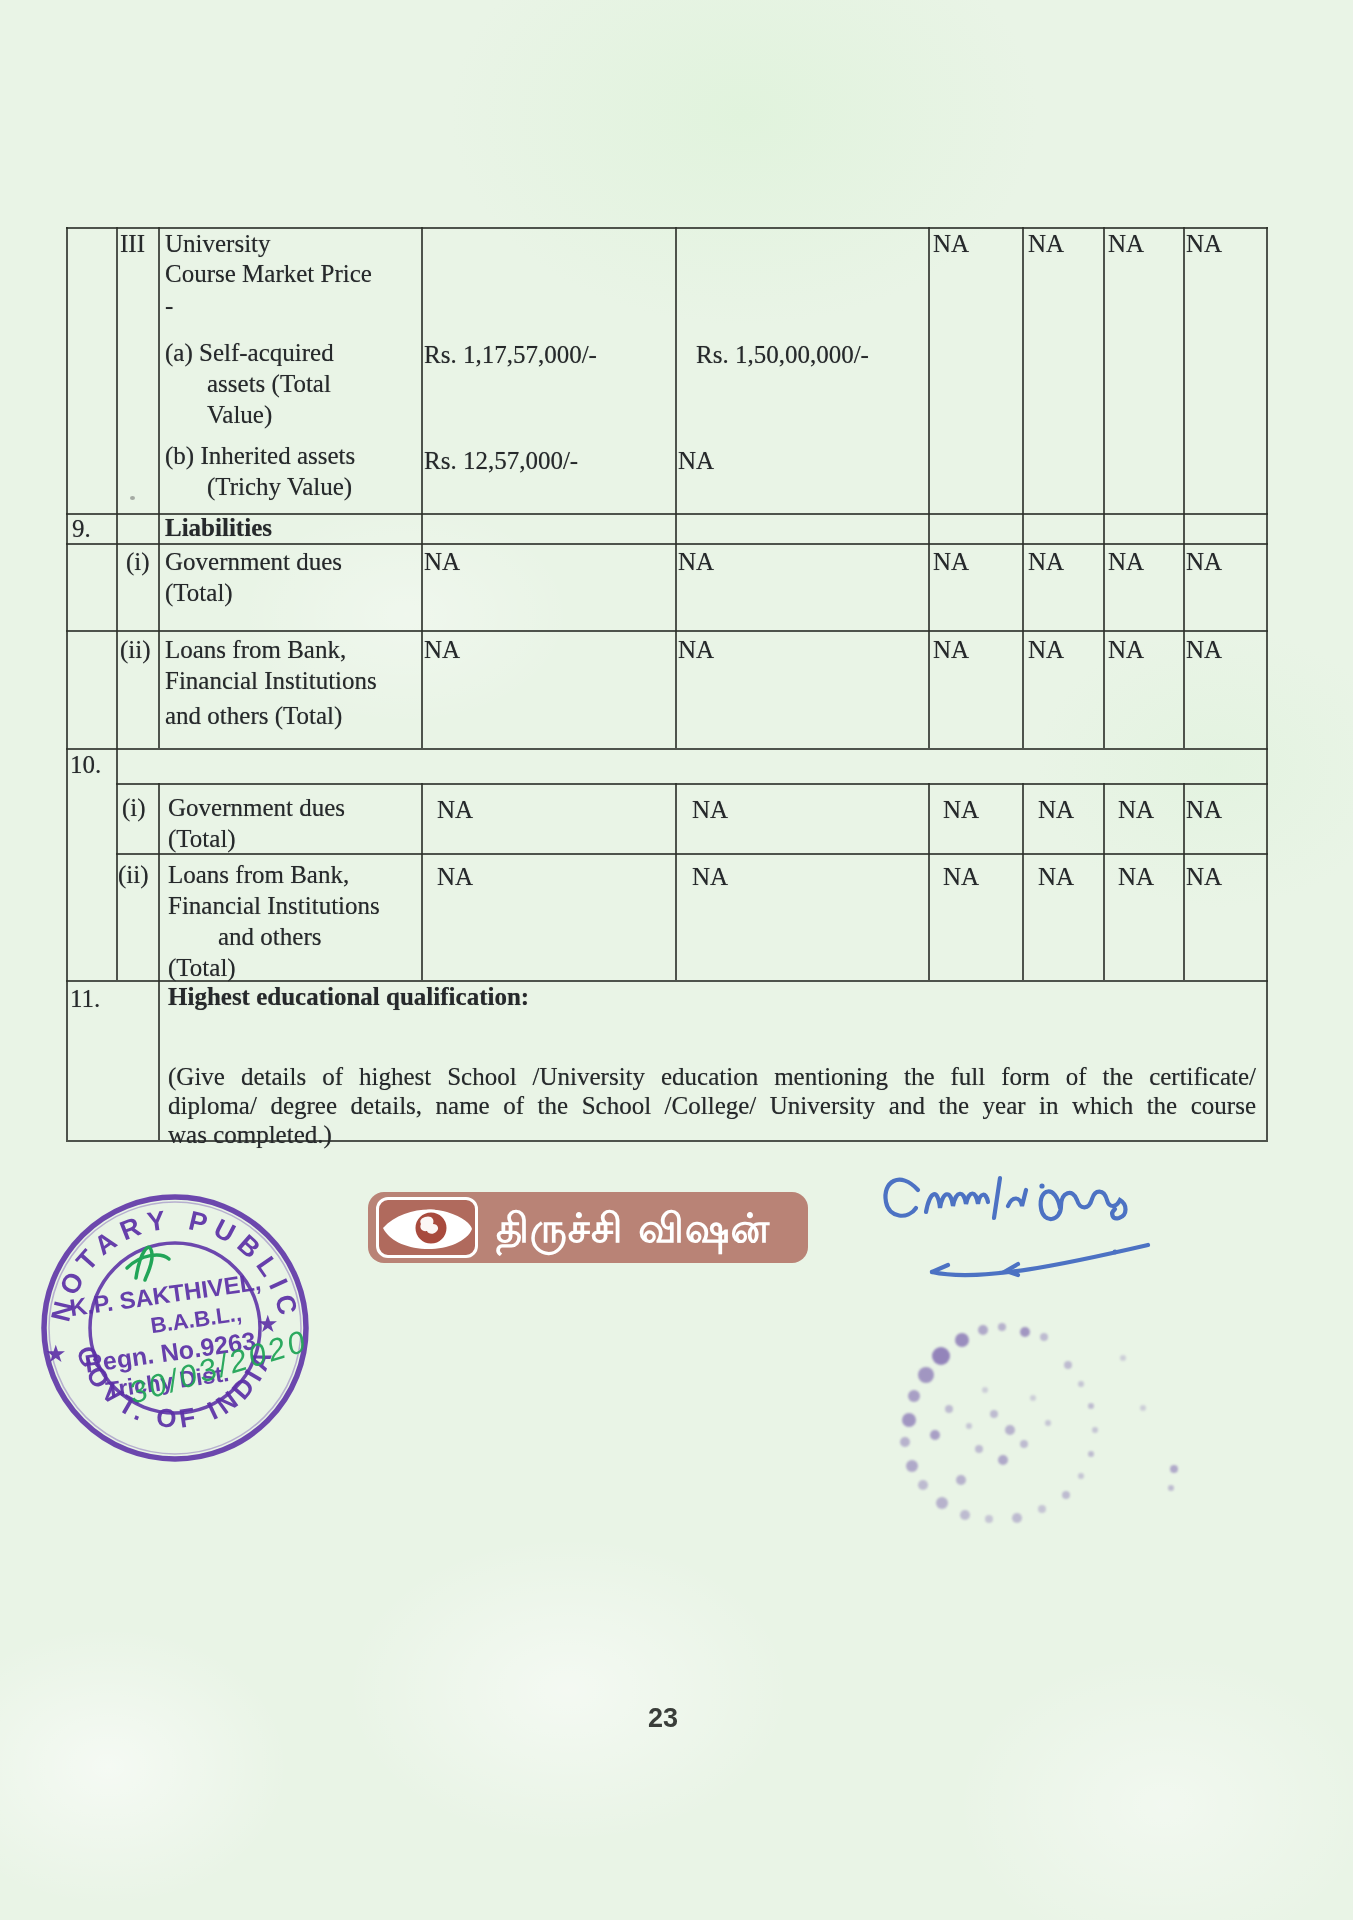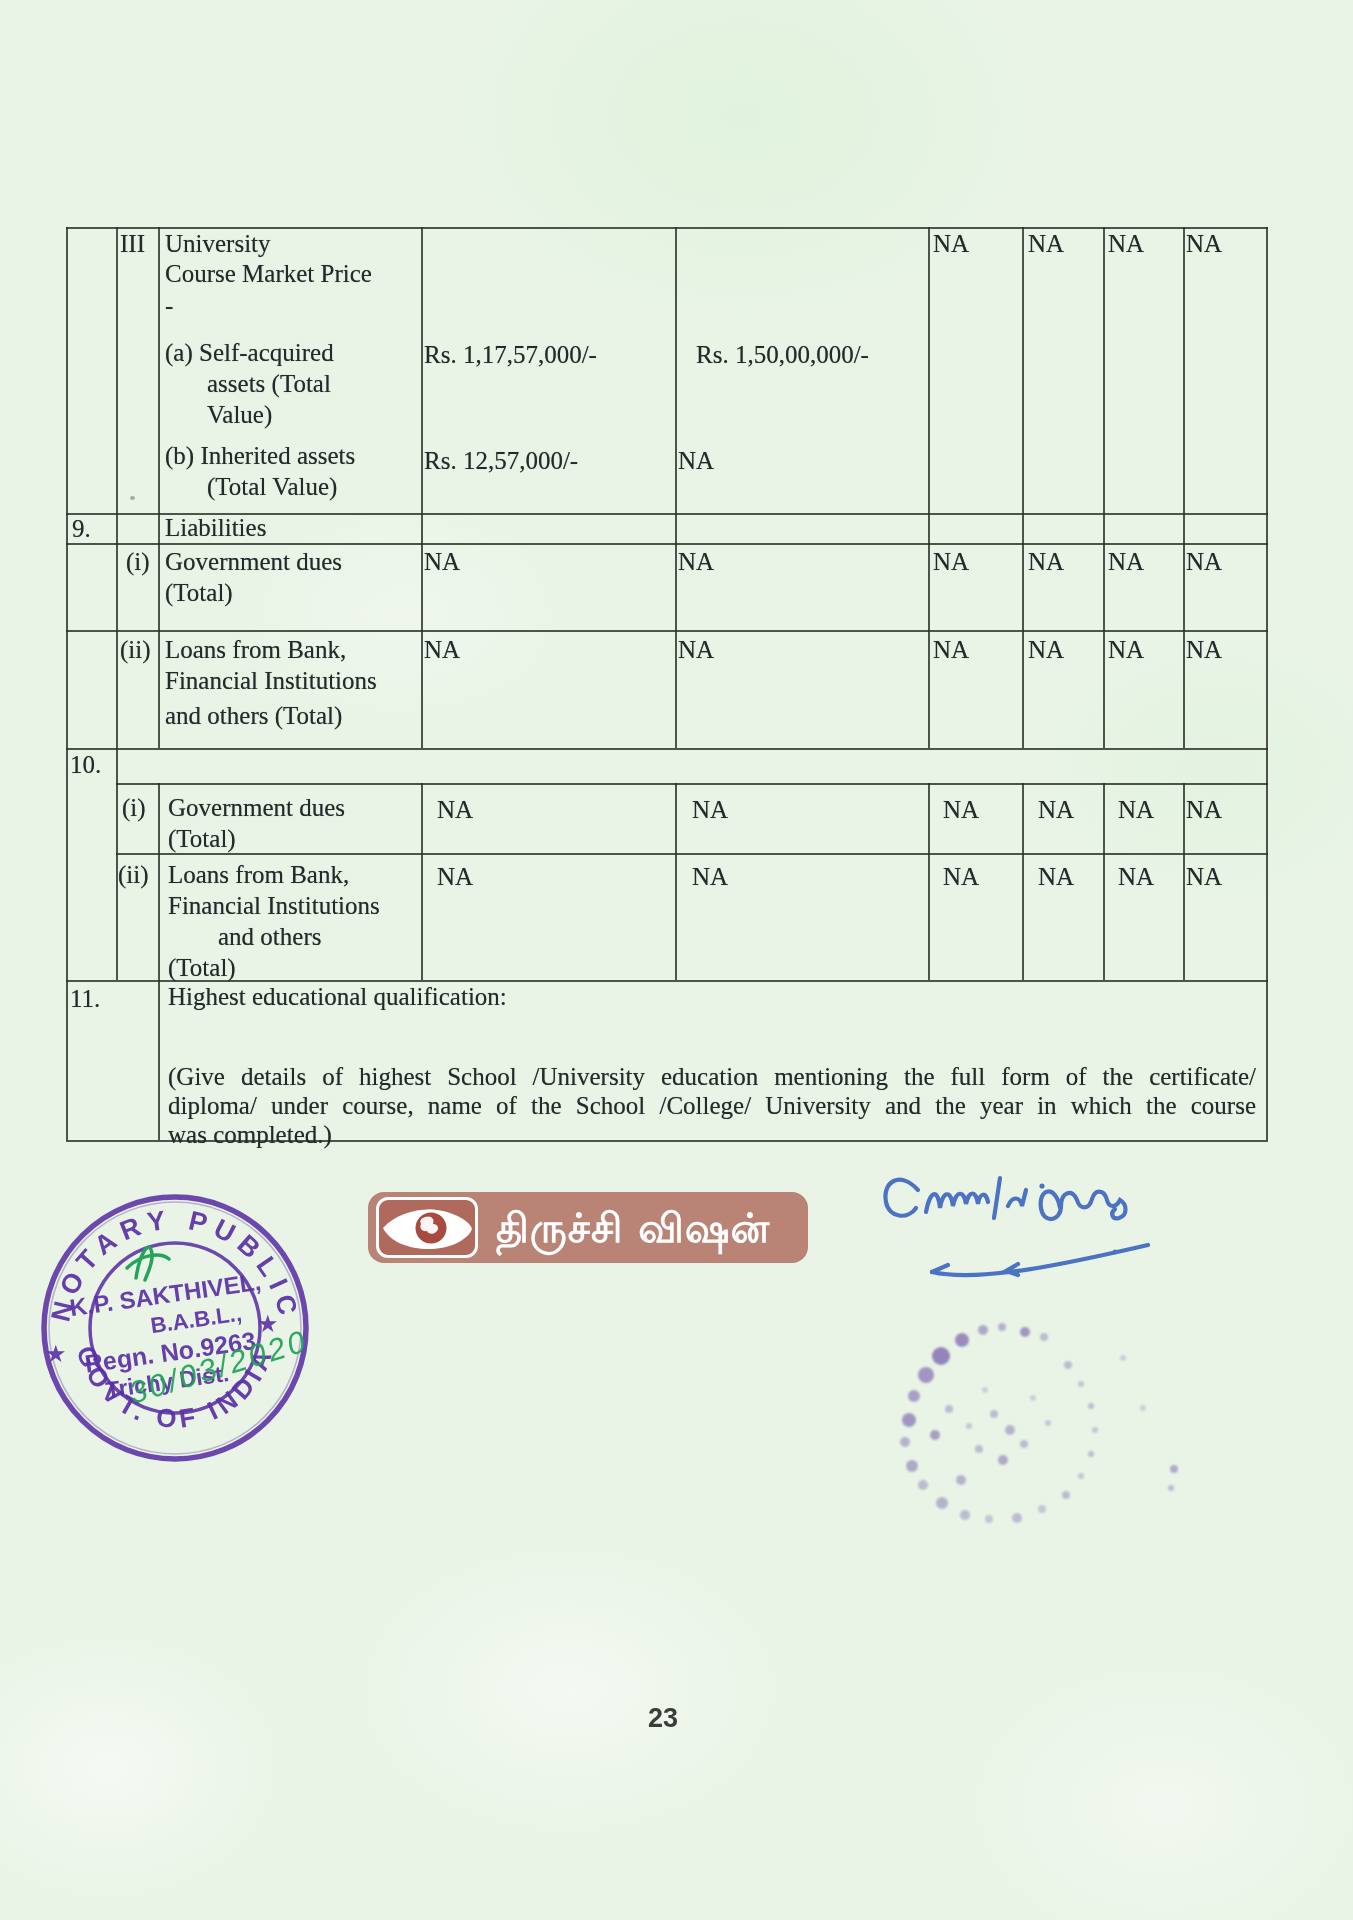--- a/index.html
+++ b/index.html
@@ -8,21 +8,21 @@
     background-image:
       radial-gradient(420px 300px at 55% 6%, rgba(224,243,220,.9), transparent 70%),
       radial-gradient(260px 200px at 8% 92%, rgba(255,255,255,.55), transparent 70%),
       radial-gradient(320px 220px at 42% 88%, rgba(255,255,255,.5), transparent 70%),
       radial-gradient(300px 220px at 86% 94%, rgba(255,255,255,.4), transparent 70%),
       radial-gradient(240px 160px at 30% 32%, rgba(255,255,255,.3), transparent 70%),
       radial-gradient(260px 200px at 90% 40%, rgba(226,243,223,.8), transparent 70%);
     font-family:"Liberation Serif", serif;}
   .t{position:absolute;font:25px/30px "Liberation Serif", serif;color:#26292b;
      white-space:nowrap;text-shadow:0 0 .7px rgba(45,48,50,.55);}
-  .b{font-weight:400;}
+  .b{font-weight:700;}
   .j{white-space:normal;width:1088px;text-align:justify;text-align-last:justify;}
   .gridline{position:absolute;background:rgba(44,48,42,.82);}
   .artifact-dot{position:absolute;width:5px;height:4px;border-radius:50%;background:rgba(95,95,95,.5);}
   .band{position:absolute;left:368px;top:1192px;width:440px;height:71px;border-radius:16px;
         background:rgba(182,124,112,.95);}
   .band-box{position:absolute;left:8px;top:5px;width:102px;height:61px;border-radius:12px;
         border:3px solid #fff;background:#b06a5d;box-sizing:border-box;}
   .band-text{position:absolute;left:128px;top:12px;font:700 40px/48px "DejaVu Sans","Liberation Sans",sans-serif;
         color:#fff;letter-spacing:1px;white-space:nowrap;}
   .stamp-svg{position:absolute;left:15px;top:1180px;overflow:visible;filter:blur(.4px);}
@@ -68,21 +68,21 @@
   <div class="t" style="left:120px;top:229px">III</div>
   <div class="t" style="left:165px;top:229px">University</div>
   <div class="t" style="left:165px;top:259px">Course Market Price</div>
   <div class="t" style="left:165px;top:291px">-</div>
   <div class="t" style="left:165px;top:338px">(a)  Self-acquired</div>
   <div class="t" style="left:207px;top:369px">assets (Total</div>
   <div class="t" style="left:207px;top:400px">Value)</div>
   <div class="t" style="left:424px;top:340px">Rs. 1,17,57,000/-</div>
   <div class="t" style="left:696px;top:340px">Rs. 1,50,00,000/-</div>
   <div class="t" style="left:165px;top:441px">(b)  Inherited assets</div>
-  <div class="t" style="left:207px;top:472px">(Total Value)</div>
+  <div class="t" style="left:207px;top:472px">(Trichy Value)</div>
   <div class="t" style="left:424px;top:446px">Rs. 12,57,000/-</div>
   <div class="t" style="left:678px;top:446px">NA</div>
   <div class="t" style="left:933px;top:229px">NA</div>
   <div class="t" style="left:1028px;top:229px">NA</div>
   <div class="t" style="left:1108px;top:229px">NA</div>
   <div class="t" style="left:1186px;top:229px">NA</div>
 
   <div class="t" style="left:72px;top:514px">9.</div>
   <div class="t b" style="left:165px;top:513px">Liabilities</div>
 
@@ -127,21 +127,21 @@
   <div class="t" style="left:437px;top:862px">NA</div>
   <div class="t" style="left:692px;top:862px">NA</div>
   <div class="t" style="left:943px;top:862px">NA</div>
   <div class="t" style="left:1038px;top:862px">NA</div>
   <div class="t" style="left:1118px;top:862px">NA</div>
   <div class="t" style="left:1186px;top:862px">NA</div>
 
   <div class="t" style="left:70px;top:984px">11.</div>
   <div class="t b" style="left:168px;top:982px">Highest educational qualification:</div>
   <div class="t j" style="left:168px;top:1062px">(Give details of highest School /University education mentioning the full form of the certificate/</div>
-  <div class="t j" style="left:168px;top:1091px">diploma/ under course, name of the School /College/ University and the year in which the course</div>
+  <div class="t j" style="left:168px;top:1091px">diploma/ degree details, name of the School /College/ University and the year in which the course</div>
   <div class="t" style="left:168px;top:1120px">was completed.)</div>
 
   <div class="artifact-dot" style="left:130px;top:496px"></div>
 
   <svg class="stamp-svg" width="320" height="300" viewBox="0 0 320 300">
     <g stroke="#5b2fa6" fill="none" opacity="0.88">
       <circle cx="160" cy="148" r="131" stroke-width="5.5"></circle>
       <circle cx="160" cy="148" r="126" stroke-width="1.5" opacity="0.4"></circle>
       <circle cx="160" cy="148" r="85" stroke-width="3.5"></circle>
     </g>

